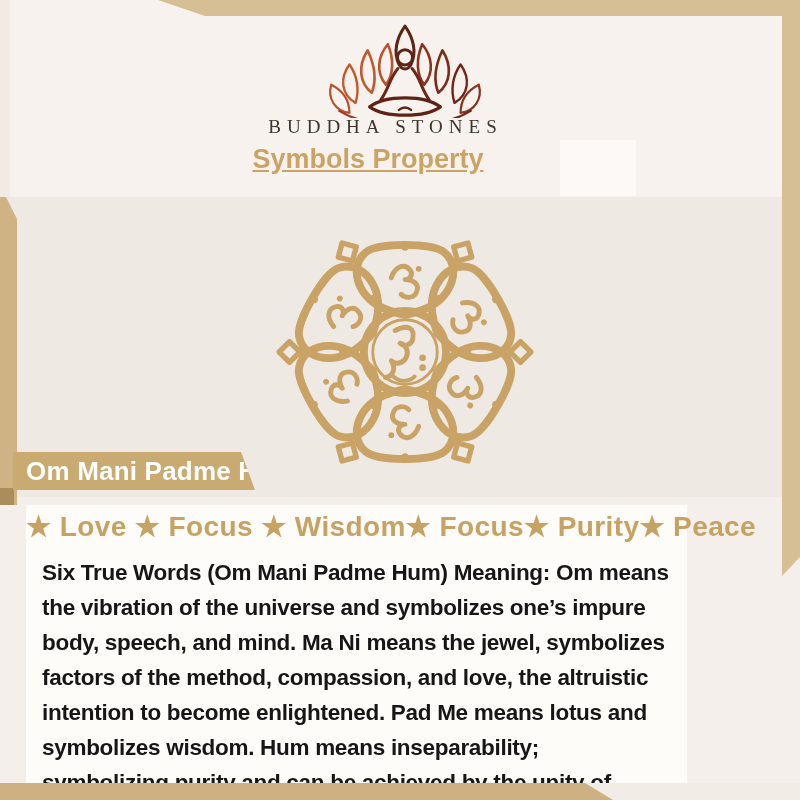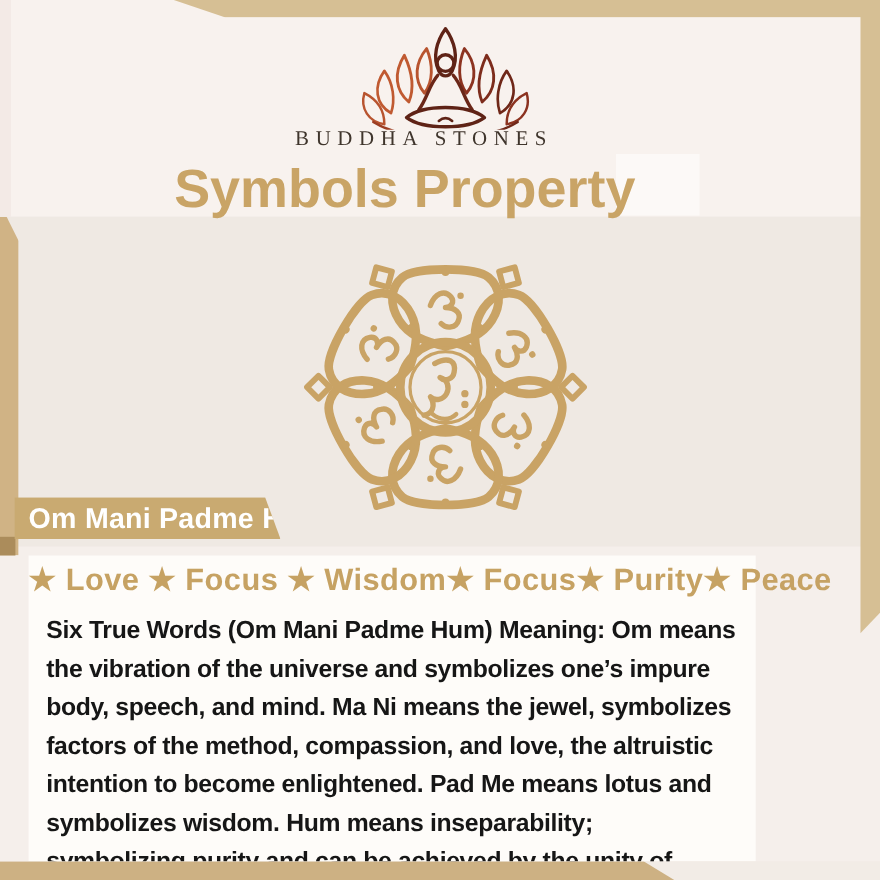--- a/index.html
+++ b/index.html
@@ -24,21 +24,21 @@
   .left-bar-stub{left:0;top:488px;width:14px;height:17px;background:#ab8c5b;}
   .bottom-strip{left:0;top:783px;width:800px;height:17px;background:#f2ece6;}
   .bottom-band{left:0;top:783px;width:640px;height:17px;background:#cdb183;
     clip-path:polygon(0 0,585px 0,613px 17px,0 17px);}
   
   .logo-wrap{left:318px;top:22px;width:174px;height:96px;}
   .brand-name{left:0;top:116px;width:771px;text-align:center;
     font-family:"Liberation Serif",serif;font-size:19px;letter-spacing:6px;
     color:#3f352c;font-weight:400;}
   .page-title{left:0;top:144px;width:736px;text-align:center;
-    font-size:49px;font-weight:bold;color:#c9a466;letter-spacing:0px;}
+    font-size:27px;font-weight:bold;color:#c9a466;letter-spacing:0px;text-decoration:underline;}
   
   .mandala-wrap{left:268px;top:215px;width:274px;height:274px;}
   
   .banner{left:13px;top:452px;width:242px;height:38px;background:#c9aa71;
     clip-path:polygon(0 0,228px 0,242px 38px,0 38px);}
   .banner-label{display:block;line-height:38px;padding-left:13px;color:#ffffff;
     font-size:26px;font-weight:bold;letter-spacing:0.2px;white-space:nowrap;}
   
   .content-panel{left:26px;top:505px;width:661px;height:278px;background:#fefcf9;}
   .tagline{margin:5px 0 2px 0;text-align:center;color:#c6a263;font-weight:bold;

